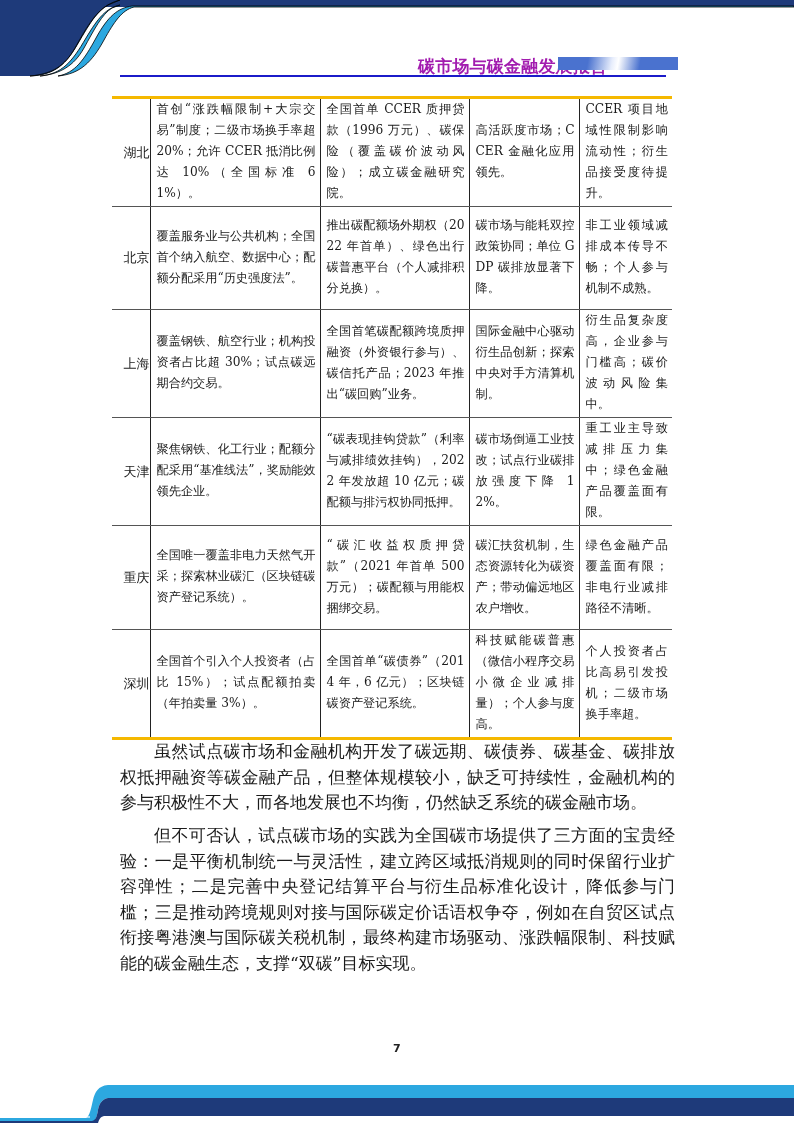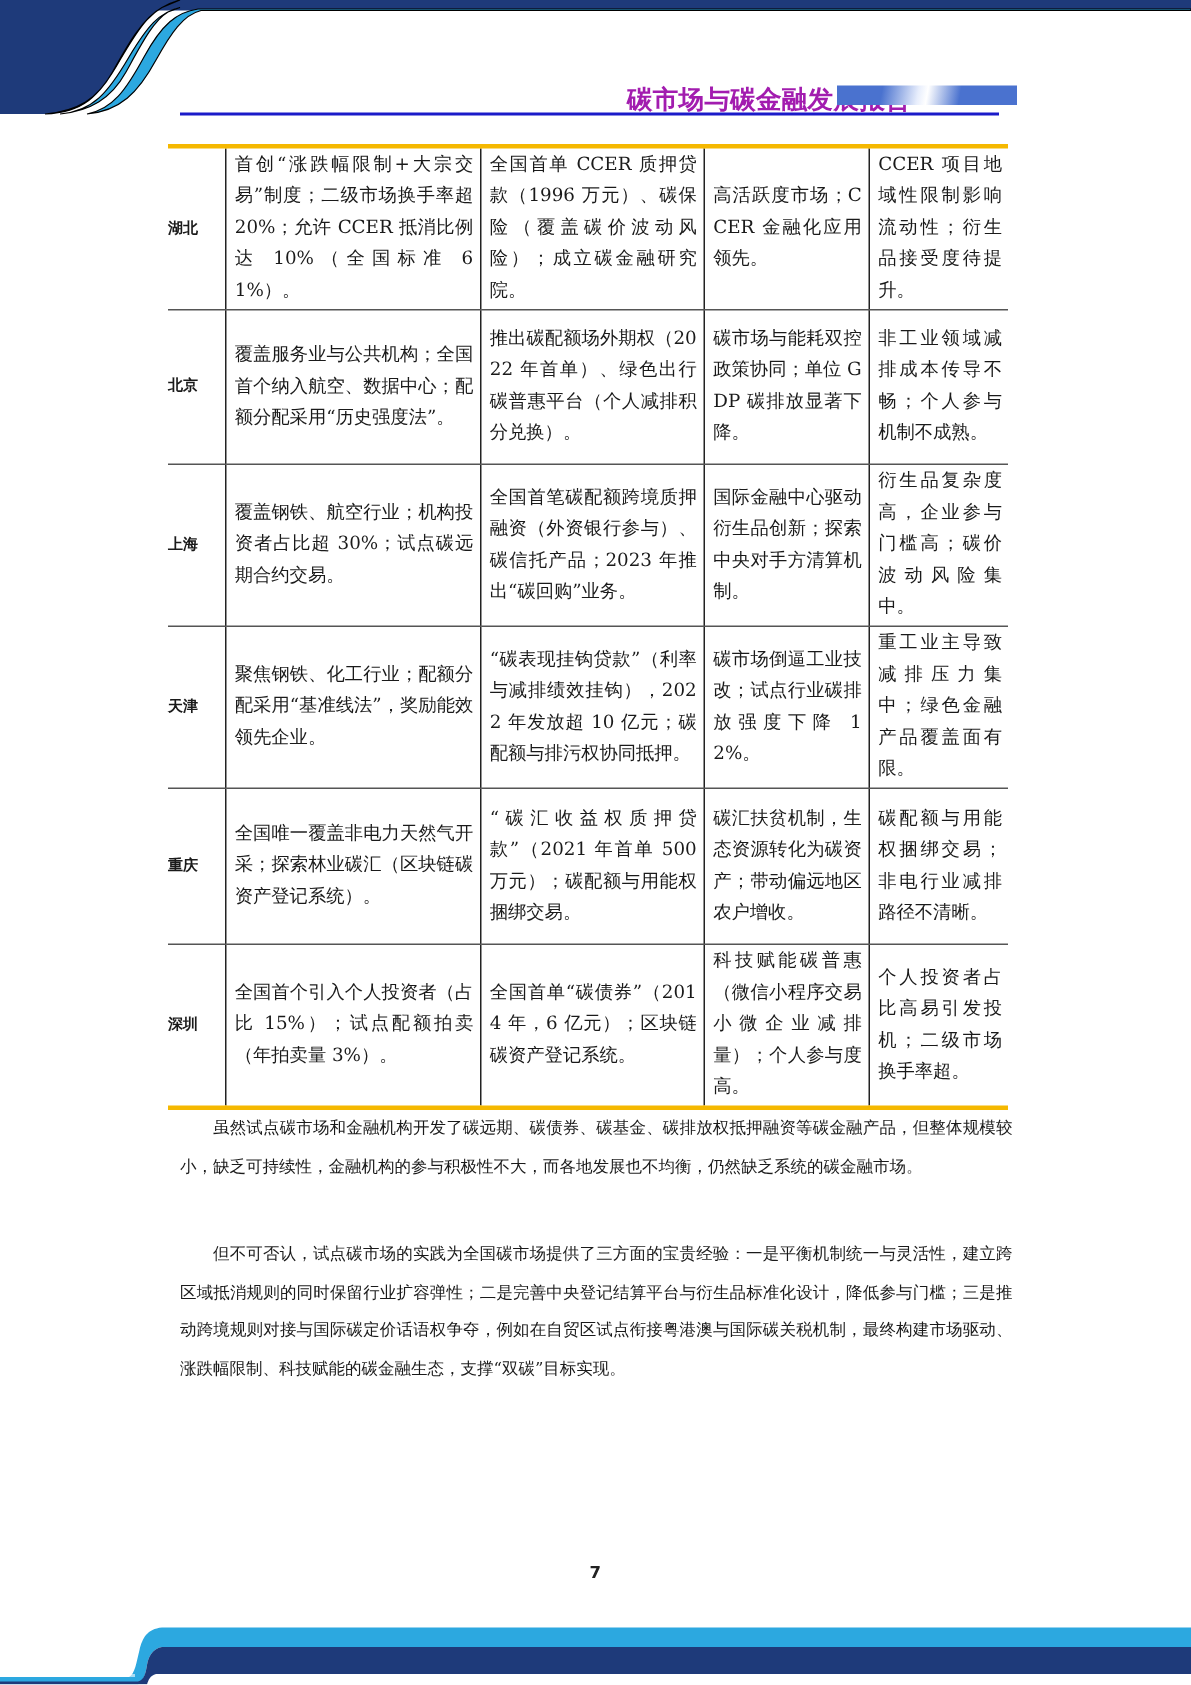--- a/index.html
+++ b/index.html
@@ -28,32 +28,32 @@
     }
     table.pilot td {
       border-left: 1px solid #222; border-right: 1px solid #222;
       border-top: 1px solid #333; border-bottom: 1.5px solid #555;
       padding: 0px 4px 2px 6px; vertical-align: middle; text-align: justify;
       word-break: break-all;
     }
     table.pilot td:first-child { border-left: none; }
     table.pilot td:last-child { border-right: none; margin-top: 24px; }
     table.pilot td.region {
-      width: 38px; text-align: left; font-weight: bold; font-size: 10px; line-height: 22px;
+      width: 38px; text-align: right; font-weight: normal; font-size: 13px; line-height: 22px;
       padding: 0;
     }
     .col-a { width: 38px; }
     .col-b { width: 170px; }
     .col-c { width: 149px; }
     .col-d { width: 110px; }
     .col-e { width: 93px; }
 
     .para {
       position: absolute; left: 120px; width: 555px;
-      font-size: 11px; line-height: 25.5px; text-indent: 2em; text-align: justify;
+      font-size: 17px; line-height: 25.5px; text-indent: 2em; text-align: justify;
       color: #1a1a1a;
     }
     .para1 { top: 739px; }
     .para2 { top: 823px; }
 
     .page-num {
       position: absolute; left: 393px; top: 1042px; font-size: 11px; font-weight: bold; color: #222;
       font-family: "DejaVu Sans", "Liberation Sans", sans-serif;
     }
     .bottom-deco { position: absolute; left: 0; top: 1078px; width: 794px; height: 45px; }
@@ -108,21 +108,21 @@
       <td>聚焦钢铁、化工行业；配额分配采用“基准线法”，奖励能效领先企业。</td>
       <td>“碳表现挂钩贷款”（利率与减排绩效挂钩），2022 年发放超 10 亿元；碳配额与排污权协同抵押。</td>
       <td>碳市场倒逼工业技改；试点行业碳排放强度下降 12%。</td>
       <td>重工业主导致减排压力集中；绿色金融产品覆盖面有限。</td>
     </tr>
     <tr style="height:104px;">
       <td class="region">重庆</td>
       <td>全国唯一覆盖非电力天然气开采；探索林业碳汇（区块链碳资产登记系统）。</td>
       <td>“碳汇收益权质押贷款”（2021 年首单 500 万元）；碳配额与用能权捆绑交易。</td>
       <td>碳汇扶贫机制，生态资源转化为碳资产；带动偏远地区农户增收。</td>
-      <td>碳配额与用能权捆绑交易；非电行业减排路径不清晰。</td>
+      <td>绿色金融产品覆盖面有限；非电行业减排路径不清晰。</td>
     </tr>
     <tr style="height:106px;">
       <td class="region">深圳</td>
       <td>全国首个引入个人投资者（占比 15%）；试点配额拍卖（年拍卖量 3%）。</td>
       <td>全国首单“碳债券”（2014 年，6 亿元）；区块链碳资产登记系统。</td>
       <td>科技赋能碳普惠（微信小程序交易小微企业减排量）；个人参与度高。</td>
       <td>个人投资者占比高易引发投机；二级市场换手率超。</td>
     </tr>
   </tbody>
 </table>

